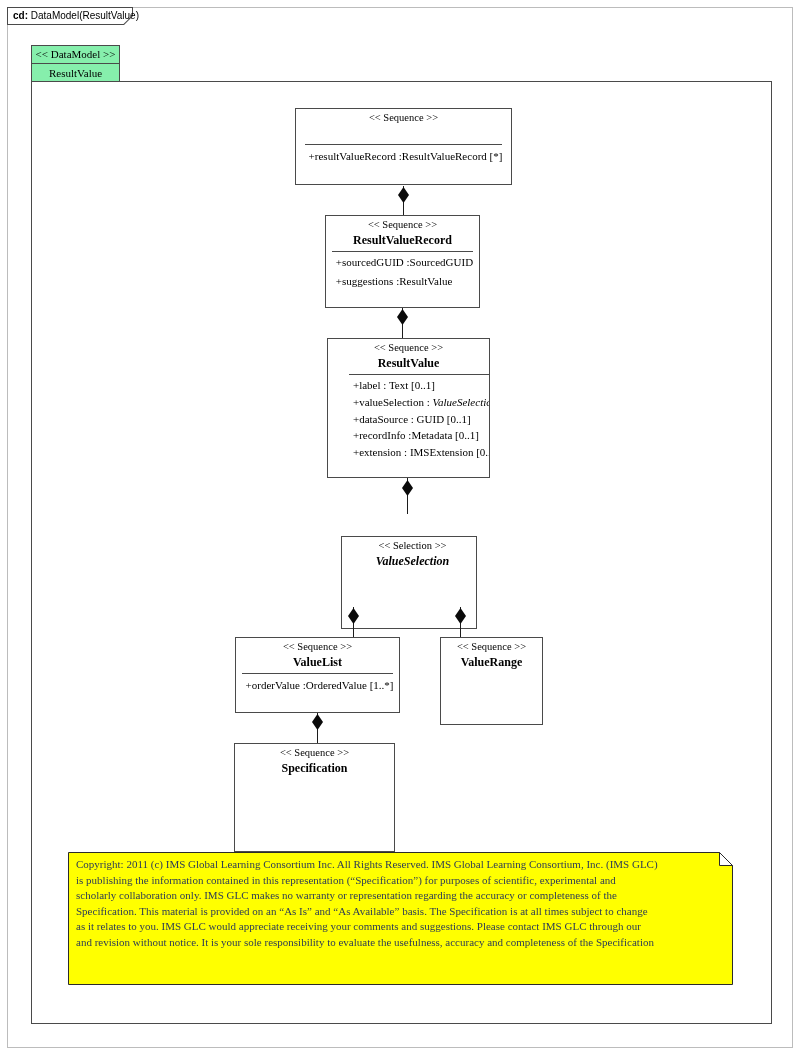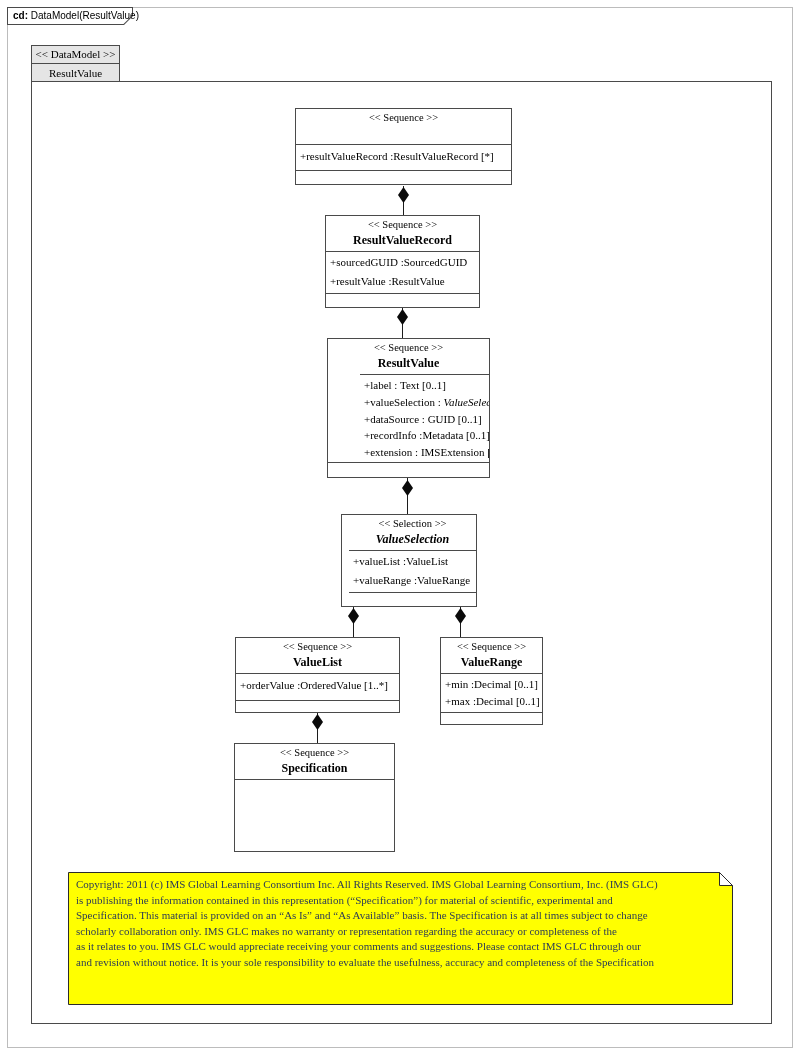--- a/index.html
+++ b/index.html
@@ -12,40 +12,40 @@
   .outer-border{left:7px;top:7px;width:786px;height:1041px;border:1px solid #bcbcbc;}
   
   .tab-outer{left:7px;top:7px;width:126px;height:18px;background:#4a4a4a;
     clip-path:polygon(0 0,100% 0,100% 50%,calc(100% - 9px) 100%,0 100%);}
   .tab-inner{position:absolute;inset:1px;background:#fff;
     clip-path:polygon(0 0,100% 0,100% 48%,calc(100% - 8.5px) 100%,0 100%);}
   .tab-text{left:13px;top:9px;font-family:"Liberation Sans","DejaVu Sans",sans-serif;
     font-size:10px;line-height:14px;white-space:nowrap;}
   
   .frame{left:31px;top:81px;width:741px;height:943px;border:1px solid #4a4a4a;background:#fff;}
-  .frame-label{left:31px;top:45px;width:89px;height:37px;border:1px solid #4a4a4a;background:#e5e5e5;
+  .frame-label{left:31px;top:45px;width:89px;height:37px;border:1px solid #4a4a4a;background:#86efac;
     display:flex;flex-direction:column;font-size:11px;text-align:center;}
   .frame-label .fl-row1{height:17px;line-height:17px;border-bottom:1px solid #4a4a4a;}
   .frame-label .fl-row2{flex:1;line-height:18px;}
   
-  .uml-class{border:1px solid #4a4a4a;background:#fff;display:flex;flex-direction:column;overflow:hidden;}
+  .uml-class{border:1px solid #4a4a4a;background:#fff;display:flex;flex-direction:column;overflow:hidden;align-items:center;}
   .c-title{height:35px;text-align:center;padding-top:2px;box-sizing:border-box;}
   .c-stereo{font-size:10.5px;line-height:14px;}
   .c-name{font-size:12px;line-height:17px;font-weight:bold;}
   .c-name.italic{font-style:italic;}
   .c-attrs{border-top:1px solid #4a4a4a;padding:1px 0 0 4px;font-size:11px;overflow:hidden;}
   .c-attrs .attr{white-space:nowrap;}
   .c-attrs .it{font-style:italic;}
   .c-empty{border-top:1px solid #4a4a4a;flex:1;}
   
   .conn-line{width:1px;background:#1c1c1c;}
   .diamond{width:11px;height:16px;background:#0a0a0a;
     clip-path:polygon(50% 0,100% 50%,50% 100%,0 50%);}
   
-  .note-wrap{left:68px;top:872px;width:665px;height:133px;}
+  .note-wrap{left:68px;top:852px;width:665px;height:133px;}
   .note-text{position:absolute;left:8px;top:5px;width:648px;
     font-size:11px;line-height:15.6px;color:#2e3d55;}
 </style>
 </head>
 <body>
 
 <div class="abs outer-border"></div>
 
 <div class="abs tab-outer">
   <div class="tab-inner"></div>
@@ -68,71 +68,63 @@
   <div class="c-empty"></div>
 </div>
 
 <div class="abs uml-class" style="left:325px;top:215px;width:155px;height:93px;">
   <div class="c-title">
     <div class="c-stereo">&lt;&lt; Sequence &gt;&gt;</div>
     <div class="c-name">ResultValueRecord</div>
   </div>
   <div class="c-attrs" style="height:40px;line-height:19px;">
     <div class="attr"><span>+sourcedGUID :SourcedGUID</span><span class="it"></span></div>
-    <div class="attr"><span>+resultValue :ResultValue</span><span class="it"></span></div>
+    <div class="attr"><span>+suggestions :ResultValue</span><span class="it"></span></div>
   </div>
   <div class="c-empty"></div>
 </div>
 
 <div class="abs uml-class" style="left:327px;top:338px;width:163px;height:140px;">
   <div class="c-title">
     <div class="c-stereo">&lt;&lt; Sequence &gt;&gt;</div>
     <div class="c-name">ResultValue</div>
   </div>
   <div class="c-attrs" style="height:85px;line-height:16.8px;padding-top:2px;margin-left:32px;">
     <div class="attr"><span>+label : Text [0..1]</span><span class="it"></span></div>
     <div class="attr"><span>+valueSelection : </span><span class="it">ValueSelection</span></div>
     <div class="attr"><span>+dataSource : GUID [0..1]</span><span class="it"></span></div>
     <div class="attr"><span>+recordInfo :Metadata [0..1]</span><span class="it"></span></div>
     <div class="attr"><span>+extension : IMSExtension [0..1]</span><span class="it"></span></div>
   </div>
   <div class="c-empty"></div>
 </div>
 
-<div class="abs uml-class" style="left:341px;top:514px;width:136px;height:93px;padding-left:7px;">
+<div class="abs uml-class" style="left:341px;top:536px;width:136px;height:93px;padding-left:7px;">
   <div class="c-title">
     <div class="c-stereo">&lt;&lt; Selection &gt;&gt;</div>
     <div class="c-name italic">ValueSelection</div>
-  </div>
-  <div class="c-attrs" style="height:40px;line-height:19px;">
-    <div class="attr"><span>+valueList :ValueList</span><span class="it"></span></div>
-    <div class="attr"><span>+valueRange :ValueRange</span><span class="it"></span></div>
   </div>
   <div class="c-empty"></div>
 </div>
 
 <div class="abs uml-class" style="left:235px;top:637px;width:165px;height:76px;">
   <div class="c-title">
     <div class="c-stereo">&lt;&lt; Sequence &gt;&gt;</div>
     <div class="c-name">ValueList</div>
   </div>
   <div class="c-attrs" style="height:25px;line-height:21px;">
     <div class="attr"><span>+orderValue :OrderedValue [1..*]</span><span class="it"></span></div>
   </div>
   <div class="c-empty"></div>
 </div>
 
 <div class="abs uml-class" style="left:440px;top:637px;width:103px;height:88px;">
   <div class="c-title">
     <div class="c-stereo">&lt;&lt; Sequence &gt;&gt;</div>
     <div class="c-name">ValueRange</div>
-  </div>
-  <div class="c-attrs" style="height:36px;line-height:17px;padding-top:2px;">
-    <div class="attr"><span>+min :Decimal [0..1]</span><span class="it"></span></div>
-    <div class="attr"><span>+max :Decimal [0..1]</span><span class="it"></span></div>
   </div>
   <div class="c-empty"></div>
 </div>
 
 <div class="abs uml-class" style="left:234px;top:743px;width:161px;height:109px;">
   <div class="c-title">
     <div class="c-stereo">&lt;&lt; Sequence &gt;&gt;</div>
     <div class="c-name">Specification</div>
   </div>
   <div class="c-empty"></div>
@@ -156,19 +148,19 @@
 <div class="abs conn-line" style="left:317px;top:713px;height:30px;"></div>
 <div class="abs diamond" style="left:312px;top:714px;"></div>
 
 <div class="abs note-wrap">
   <svg width="665" height="133" aria-hidden="true">
     <polygon points="0.5,0.5 651.5,0.5 664.5,13.5 664.5,132.5 0.5,132.5" fill="#ffff00" stroke="#2b2b2b" stroke-width="1"></polygon>
     <polygon points="651.5,0.5 664.5,13.5 651.5,13.5" fill="#ffffff" stroke="#2b2b2b" stroke-width="1"></polygon>
   </svg>
   <div class="note-text">
     <div>Copyright: 2011 (c) IMS Global Learning Consortium Inc.  All Rights Reserved.  IMS Global Learning Consortium, Inc. (IMS GLC)</div>
-    <div>is publishing the information contained in this representation (“Specification”) for material of scientific, experimental and</div>
+    <div>is publishing the information contained in this representation (“Specification”) for purposes of scientific, experimental and</div>
+    <div>scholarly collaboration only.  IMS GLC makes no warranty or representation regarding the accuracy or completeness of the</div>
     <div>Specification.  This material is provided on an “As Is” and “As Available” basis.  The Specification is at all times subject to change</div>
-    <div>scholarly collaboration only.  IMS GLC makes no warranty or representation regarding the accuracy or completeness of the</div>
     <div>as it relates to you.  IMS GLC would appreciate receiving your comments and suggestions.  Please contact IMS GLC through our</div>
     <div>and revision without notice.  It is your sole responsibility to evaluate the usefulness, accuracy and completeness of the Specification</div>
   </div>
 </div>
 
 </body></html>

